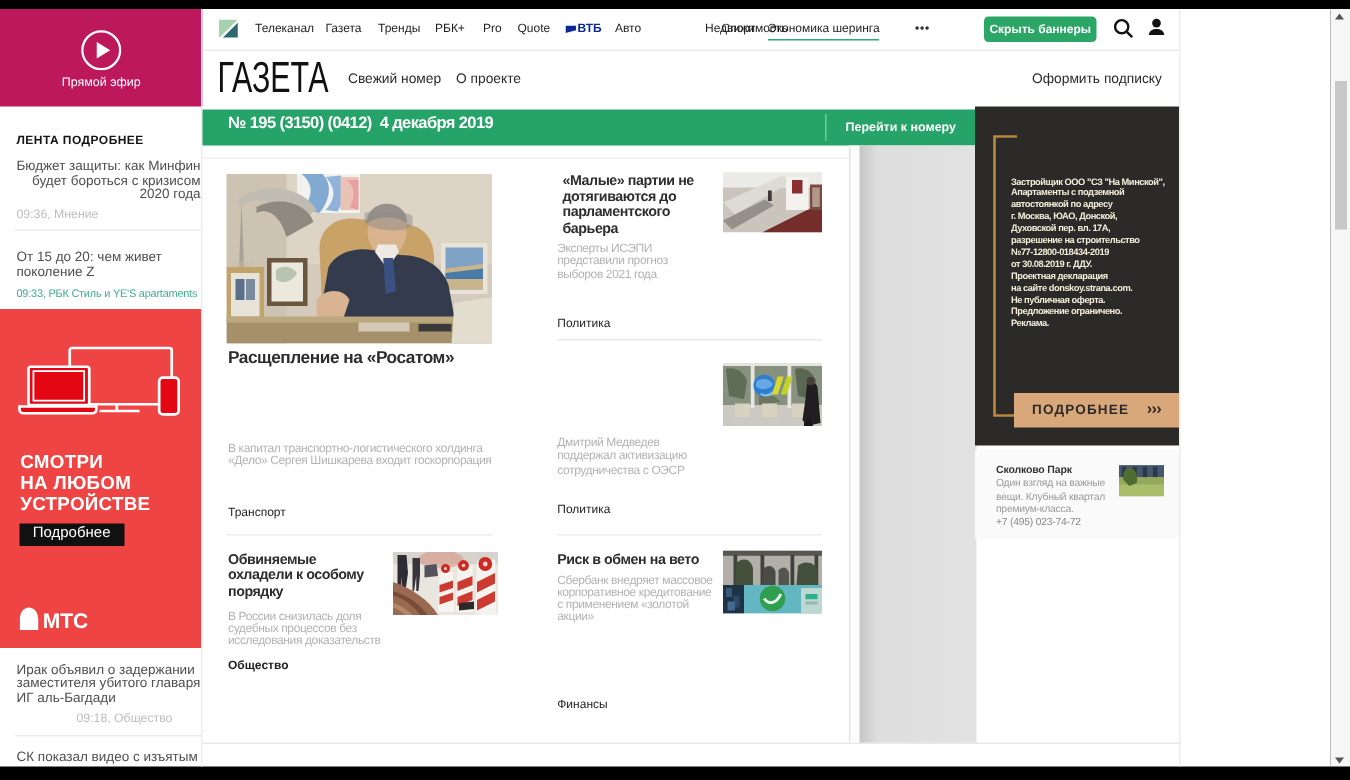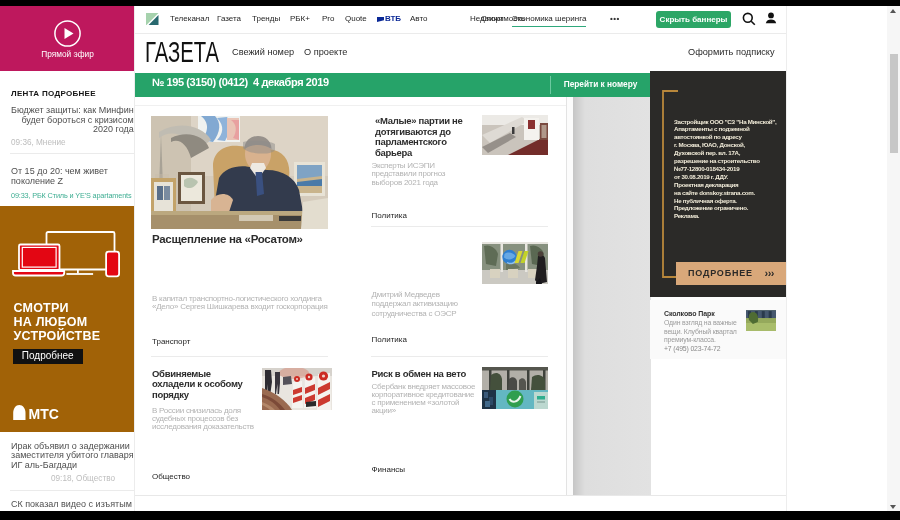--- a/index.html
+++ b/index.html
@@ -31,21 +31,21 @@
 
   <div class="abs" style="left:11px;top:89px;font-size:8px;font-weight:bold;letter-spacing:0.3px;color:#151515;">ЛЕНТА ПОДРОБНЕЕ</div>
 
   <div class="abs feedt" style="left:11px;top:106px;text-align:right;">Бюджет защиты: как Минфин<br>будет бороться с кризисом<br>2020 года</div>
   <div class="abs feedm" style="left:11px;top:137.5px;">09:36, Мнение</div>
   <div class="sep" style="left:10px;top:152.5px;width:124px;"></div>
 
   <div class="abs feedt" style="left:11px;top:167px;">От 15 до 20: чем живет<br>поколение Z</div>
   <div class="abs" style="left:11px;top:190.5px;font-size:7.3px;letter-spacing:-0.15px;color:#3fae93;white-space:nowrap;">09:33, РБК Стиль и YE'S apartaments</div>
 
-  <div class="abs" style="left:0;top:205.5px;width:134px;height:226.5px;background:#a16207;">
+  <div class="abs" style="left:0;top:205.5px;width:134px;height:226.5px;background:#ef4444;">
     <svg class="abs" style="left:0;top:21px;" width="134" height="60" viewBox="0 0 134 60">
       <g fill="none" stroke="#fff" stroke-width="1.8">
         <rect x="46.5" y="5" width="68" height="37.5" rx="1.5"></rect>
         <line x1="77.9" y1="42.5" x2="77.9" y2="46.5"></line>
         <line x1="66.4" y1="47" x2="93.1" y2="47"></line>
         <rect x="19" y="17.5" width="40.5" height="25.5" rx="1.5" fill="#e30613"></rect>
         <rect x="22.3" y="20.4" width="33.8" height="19.7" fill="none" stroke-width="1.2"></rect>
         <path d="M13 44 L64.2 44 L64.2 46 C64.2 47.5 63 48.5 61.5 48.5 L15.7 48.5 C14.2 48.5 13 47.5 13 46 Z" fill="#e30613"></path>
         <rect x="106.1" y="24.7" width="13" height="24.6" rx="2.5" fill="#e30613"></rect>
       </g>
@@ -230,21 +230,21 @@
     <path d="M56 32 L68 26 L68 33 L56 39 Z" fill="#cc3a30"></path>
     <circle cx="35" cy="11" r="3" fill="#cc2b24"></circle>
     <circle cx="35" cy="11" r="1" fill="#f0d0c8"></circle>
     <circle cx="47" cy="9" r="3.6" fill="#cc2b24"></circle>
     <circle cx="47" cy="9" r="1.2" fill="#f0d0c8"></circle>
     <circle cx="61.5" cy="8" r="4.6" fill="#cc2b24"></circle>
     <circle cx="61.5" cy="8" r="1.6" fill="#f0d0c8"></circle>
     <path d="M44 34 L54 33 L54 38 L44 39 Z" fill="#2a2a2a"></path>
   </svg>
   <div class="abs desc" style="left:152px;top:406.8px;line-height:8.1px;">В России снизилась доля<br>судебных процессов без<br>исследования доказательств</div>
-  <div class="abs lbl" style="left:152px;top:472px;">Общество</div>
+  <div class="abs lbl" style="left:152px;top:439px;font-weight:bold;">Общество</div>
 
   <div class="abs hl" style="left:371.5px;top:367.9px;font-size:9.5px;">Риск в обмен на вето</div>
   <div class="abs desc" style="left:371.5px;top:383.1px;line-height:8px;">Сбербанк внедряет массовое<br>корпоративное кредитование<br>с применением «золотой<br>акции»</div>
   <svg class="abs" style="left:482px;top:367px;" width="66" height="42" viewBox="0 0 66 42">
     <rect width="66" height="42" fill="#b2afa8"></rect>
     <rect x="0" y="0" width="66" height="3.5" fill="#55564e"></rect>
     <rect x="7" y="3" width="2.5" height="20" fill="#3f423c"></rect>
     <rect x="25" y="3" width="2.5" height="20" fill="#3f423c"></rect>
     <rect x="45" y="3" width="2.5" height="20" fill="#3f423c"></rect>
     <rect x="61" y="3" width="2.5" height="20" fill="#3f423c"></rect>

